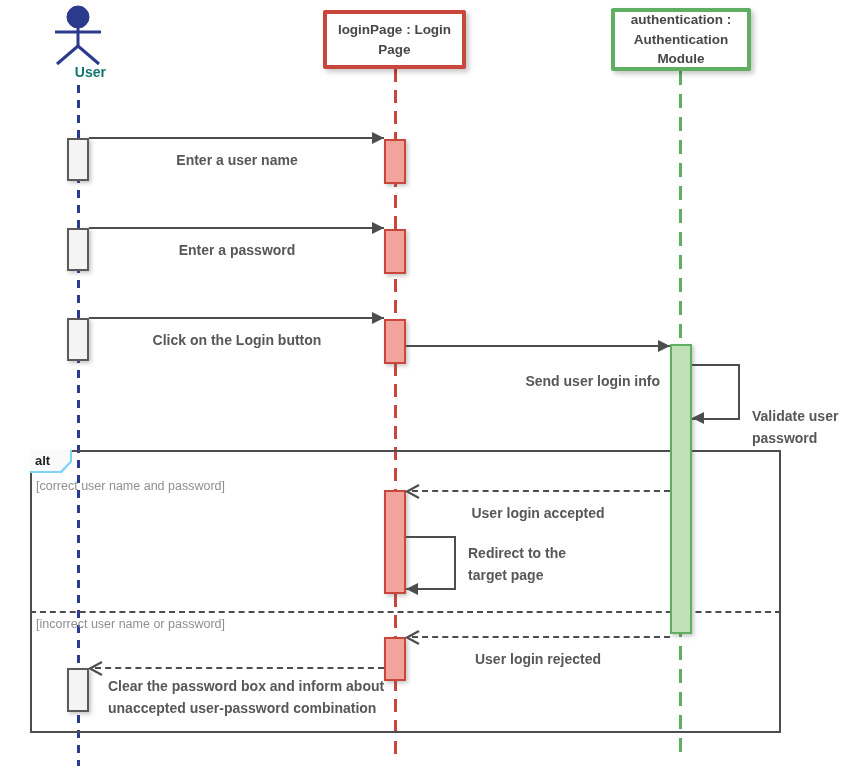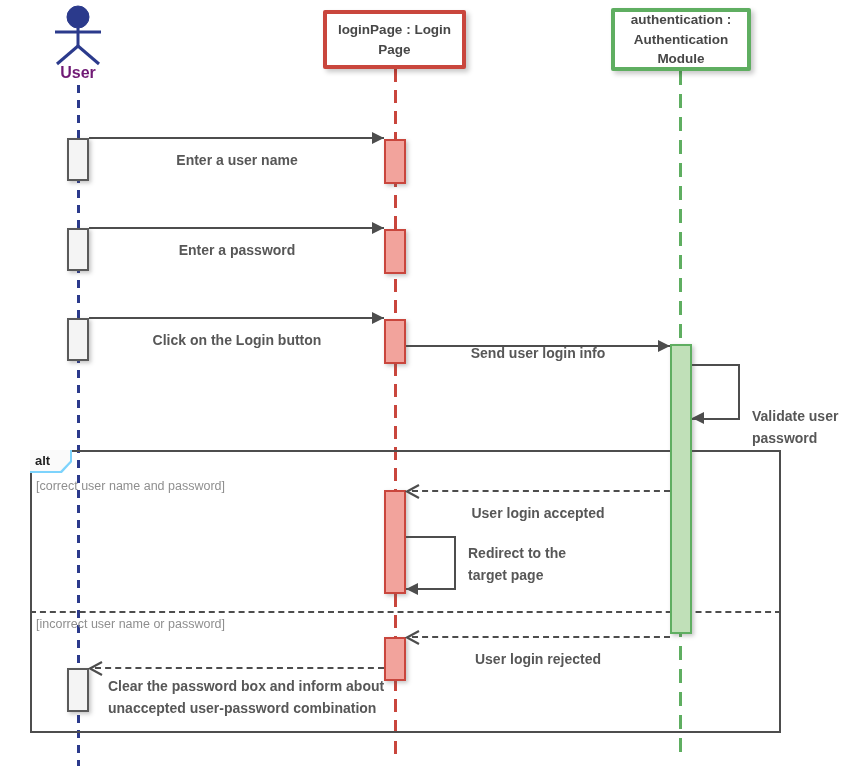--- a/index.html
+++ b/index.html
@@ -15,21 +15,21 @@
   
   .obj-box{
     position:absolute;background:#ffffff;border:4px solid;border-radius:2px;
     display:flex;align-items:center;justify-content:center;text-align:center;
     font-weight:bold;font-size:13.5px;line-height:1.45;color:#474747;
     box-shadow:3px 3px 5px rgba(0,0,0,0.22);box-sizing:border-box;padding:2px 6px;z-index:4;
   }
   .login-box{border-color:#c9463d;}
   .auth-box{border-color:#5fae61;}
   
-  .actor-label{position:absolute;font-weight:bold;font-size:16px;color:#701a75;text-align:center;z-index:4;}
+  .actor-label{position:absolute;font-weight:bold;font-size:14px;color:#0f766e;text-align:right;z-index:4;}
   
   .act{position:absolute;width:22px;border:2px solid;box-sizing:border-box;
        box-shadow:2px 2px 4px rgba(90,90,90,0.35);z-index:3;}
   .act-user{background:#f4f4f4;border-color:#5a5a5a;}
   .act-login{background:#f2a39c;border-color:#c9463d;}
   .act-auth{background:#c0e0b8;border-color:#5fae61;}
   
   .msg-line{position:absolute;height:0;border-top:2px solid #4d4d4d;z-index:5;}
   .msg-line.dashed{border-top-style:dashed;}
   .arrow-right{position:absolute;width:0;height:0;border-top:6px solid transparent;
@@ -99,21 +99,21 @@
   <div class="msg-line" style="left:89px;top:227px;width:295px;"></div>
   <div class="arrow-right" style="left:372px;top:222px;"></div>
   <div class="msg-label centered" style="left:100px;top:240px;width:274px;">Enter a password</div>
 
   <div class="msg-line" style="left:89px;top:317px;width:295px;"></div>
   <div class="arrow-right" style="left:372px;top:312px;"></div>
   <div class="msg-label centered" style="left:100px;top:330px;width:274px;">Click on the Login button</div>
 
   <div class="msg-line" style="left:406px;top:345px;width:264px;"></div>
   <div class="arrow-right" style="left:658px;top:340px;"></div>
-  <div class="msg-label centered" style="left:416px;top:343px;width:244px;">Send user login info</div>
+  <div class="msg-label centered" style="left:416px;top:371px;width:244px;text-align:right;">Send user login info</div>
 
   <div class="self-loop" style="left:692px;top:364px;width:48px;height:56px;"></div>
   <div class="arrow-left-filled" style="left:692px;top:412px;"></div>
   <div class="msg-label" style="left:752px;top:366px;width:106px;margin-top:40px;">Validate user password</div>
 
   <div class="msg-line dashed" style="left:412px;top:490px;width:258px;"></div>
   <svg class="open-arrow" style="left:404px;top:483px;" width="17" height="17" viewBox="0 0 17 17">
     <path d="M15 2 L3 8.5 L15 15" fill="none" stroke="#4d4d4d" stroke-width="2.2"></path>
   </svg>
   <div class="msg-label centered" style="left:416px;top:503px;width:244px;">User login accepted</div>

